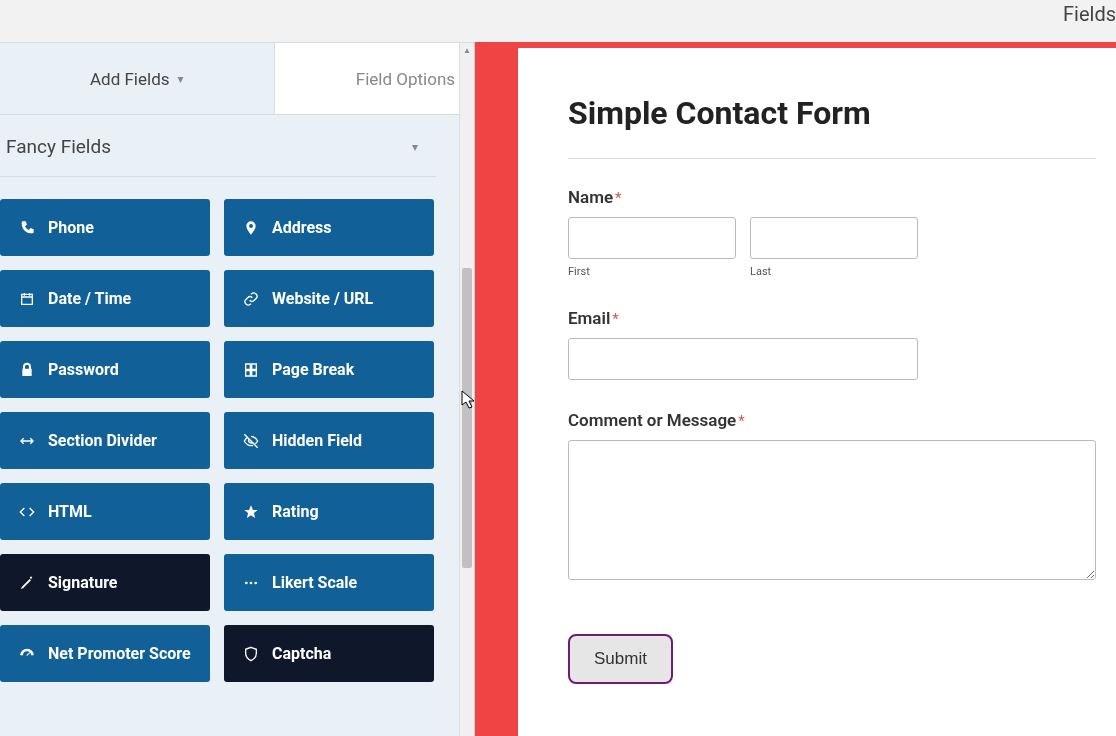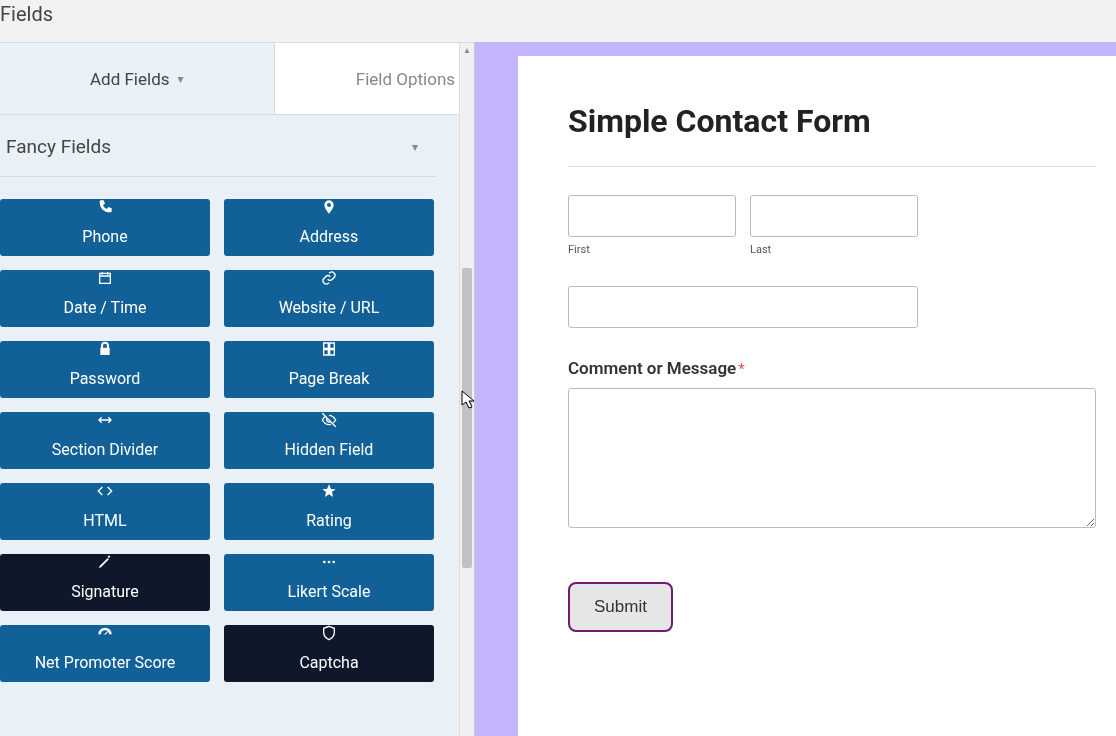--- a/index.html
+++ b/index.html
@@ -8,21 +8,21 @@
     background: #f2f2f2;
     width: 1116px;
     height: 736px;
     overflow: hidden;
     position: relative;
   }
   .top-title {
     height: 42px;
     background: #f2f2f2;
     display: flex;
-    justify-content: flex-start;
+    justify-content: flex-end;
     align-items: flex-start;
     font-size: 20px;
     font-weight: 400;
     color: #444;
     padding-top: 2px;
   }
   .main {
     display: flex;
     height: 694px;
   }
@@ -87,22 +87,21 @@
     background: #116198;
     color: #fff;
     height: 57px;
     display: flex;
     align-items: center;
     gap: 12px;
     padding: 0 18px;
     font-size: 16px;
     border-radius: 3px;
     cursor: pointer;
-    font-weight: 400;
-    flex-direction: column;
+    font-weight: 700;
   }
   .field-btn.light { background: #0f172a; }
   .field-btn.half { width: 210px; }
   .field-btn .ico {
     width: 18px;
     flex-shrink: 0;
     display: flex;
     align-items: center;
     justify-content: center;
     font-size: 14px;
@@ -129,24 +128,24 @@
     position: absolute;
     left: 2px;
     right: 2px;
     top: 225px;
     height: 300px;
     background: #c1c1c1;
     border-radius: 2px;
   }
   .right-panel {
     flex: 1;
-    background: #c4b5fd;
+    background: #ef4444;
     display: flex;
     justify-content: flex-end;
-    padding-top: 14px;
+    padding-top: 6px;
   }
   .form-card {
     background: #fff;
     width: 598px;
     margin-left: auto;
     margin-right: 0;
     padding: 46px 0 0 50px;
     height: 100%;
     position: relative;
   }
@@ -371,33 +370,39 @@
       <div class="scroll-thumb"></div>
     </div>
   </div>
 
   <div class="right-panel">
     <div class="form-card">
       <div class="form-title">Simple Contact Form</div>
       <hr class="divider">
 
       <div class="block">
+        <div class="field-label">
+          <span>Name</span><span class="req">*</span>
+        </div>
         <div class="name-row">
           <div class="name-col">
             <input class="text-input" style="">
             <div class="sub-label">First</div>
           </div>
           <div class="name-col">
             <input class="text-input" style="">
             <div class="sub-label">Last</div>
           </div>
         </div>
       </div>
 
       <div class="block">
+        <div class="field-label">
+          <span>Email</span><span class="req">*</span>
+        </div>
         <input class="text-input l" style="">
       </div>
 
       <div class="block">
         <div class="field-label">
           <span>Comment or Message</span><span class="req">*</span>
         </div>
         <textarea class="textarea" style=""></textarea>
       </div>
 

